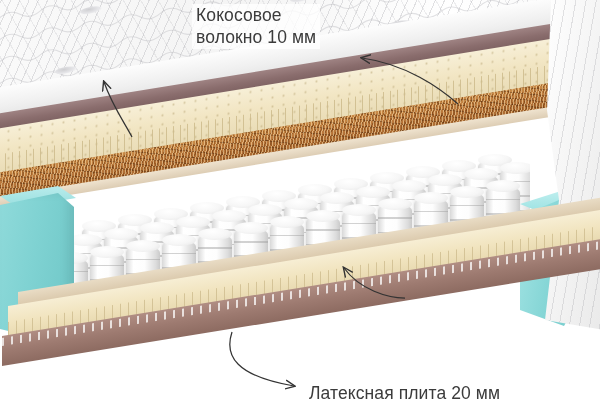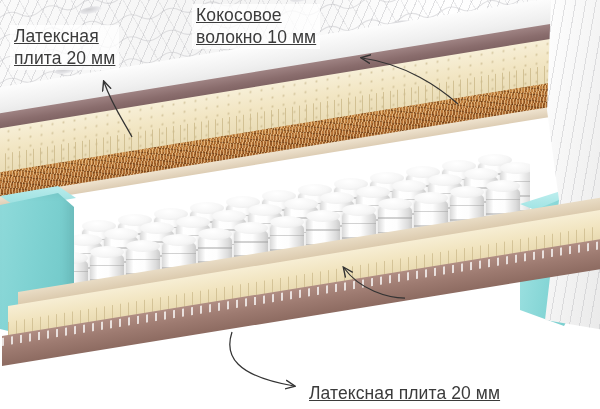--- a/index.html
+++ b/index.html
@@ -171,21 +171,20 @@
     background-image:repeating-linear-gradient(90deg,
       rgba(255,255,255,.75) 0 2px, rgba(0,0,0,0) 2px 9px);
   }
 
   
   .label{
     position:absolute;color:#3b3b3b;font-size:17.5px;line-height:1.24;
     letter-spacing:.1px;white-space:pre-line;
     background:rgba(255,255,255,.78);
     padding:1px 4px;
-    text-decoration:underline;
   }
   #lbl-latex-top{left:10px;top:25px;}
   #lbl-coir{left:192px;top:4px;}
   #lbl-springs{left:410px;top:286px;background:rgba(255,255,255,0);}
   #lbl-latex-bot{left:305px;top:382px;background:rgba(255,255,255,0);}
 
   
   .arrows{position:absolute;left:0;top:0;width:600px;height:409px;pointer-events:none;}
 </style>
 </head>
@@ -298,19 +297,17 @@
       </marker>
     </defs>
     <g fill="none" stroke="#333" stroke-width="1.25" marker-end="url(#ah)">
       <path d="M132,137 C124,122 112,105 104,82"></path>
       <path d="M458,104 C440,88 406,64 362,58"></path>
       <path d="M405,298 C388,298 360,290 344,268"></path>
       <path d="M232,332 C224,356 236,376 294,386"></path>
     </g>
   </svg>
 
-  <div class="label" id="lbl-latex-top">Латексная
-плита 20 мм</div>
   <div class="label" id="lbl-coir">Кокосовое
 волокно 10 мм</div>
   <div class="label" id="lbl-latex-bot">Латексная плита  20 мм</div>
 
 </div>
 
 </body></html>

